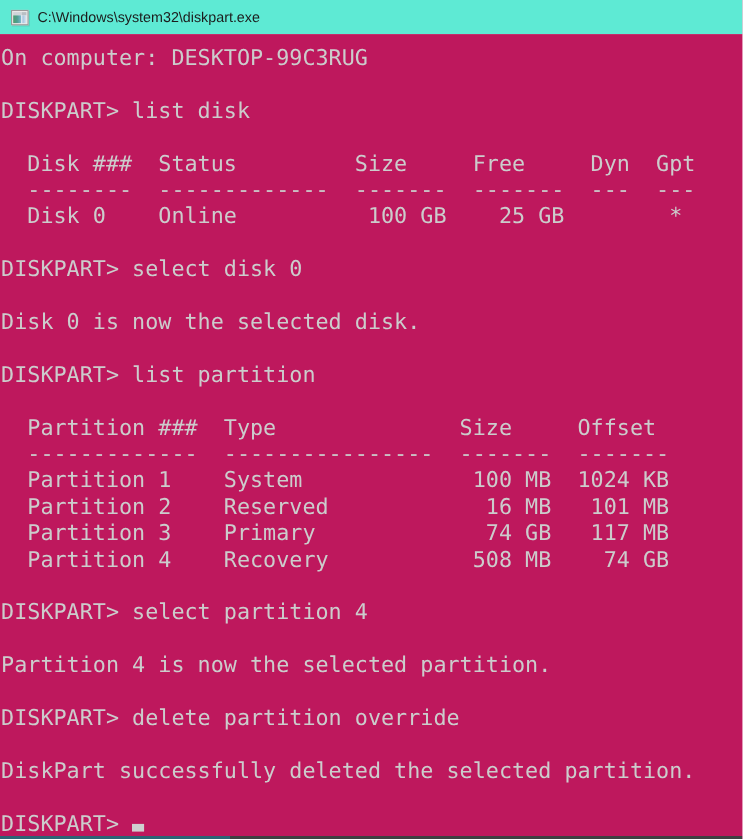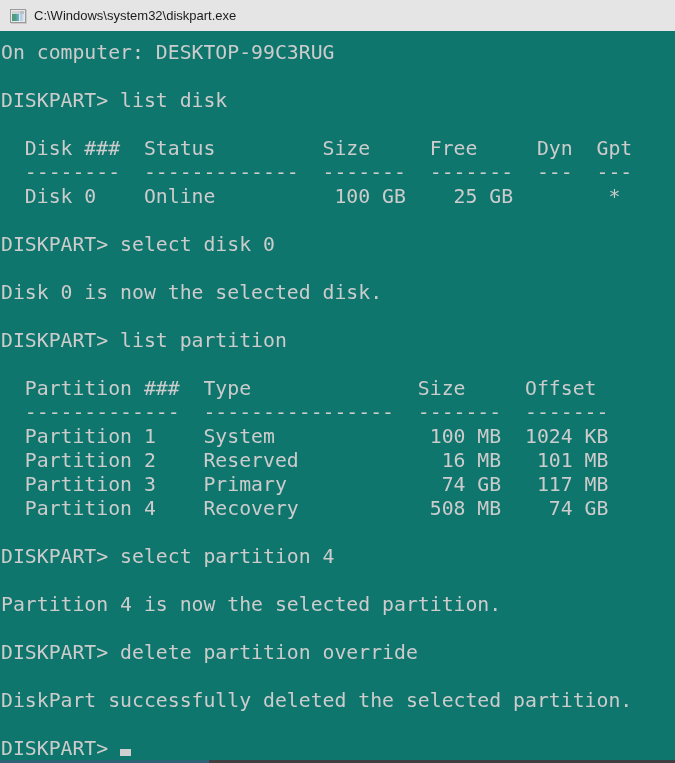--- a/index.html
+++ b/index.html
@@ -14,21 +14,21 @@
     width: 675px;
     height: 763px;
     display: flex;
     flex-direction: column;
     font-family: "Liberation Sans", sans-serif;
   }
   
   .titlebar {
     height: 31px;
     flex: 0 0 31px;
-    background: #e5e5e5;
+    background: #5eead4;
     display: flex;
     align-items: center;
     padding-left: 10px;
     box-sizing: border-box;
   }
   .app-icon {
     width: 16px;
     height: 14px;
     border: 1px solid #9a9a9a;
     background: #e9e9e9;
@@ -51,21 +51,21 @@
       #e8eef2 60%, #aac6e0 75%, #dfe9f2 100%);
   }
   .title-text {
     font-size: 13px;
     color: #1c1c1c;
     white-space: nowrap;
   }
   
   .terminal {
     flex: 1 1 auto;
-    background: #0f766e;
+    background: #be185d;
     overflow: hidden;
     position: relative;
     padding: 10px 0 0 1px;
     box-sizing: border-box;
   }
   .term-output {
     font-family: "DejaVu Sans Mono", "Liberation Mono", monospace;
     font-size: 19.8px;
     line-height: 24px;
     color: #cccccc;

